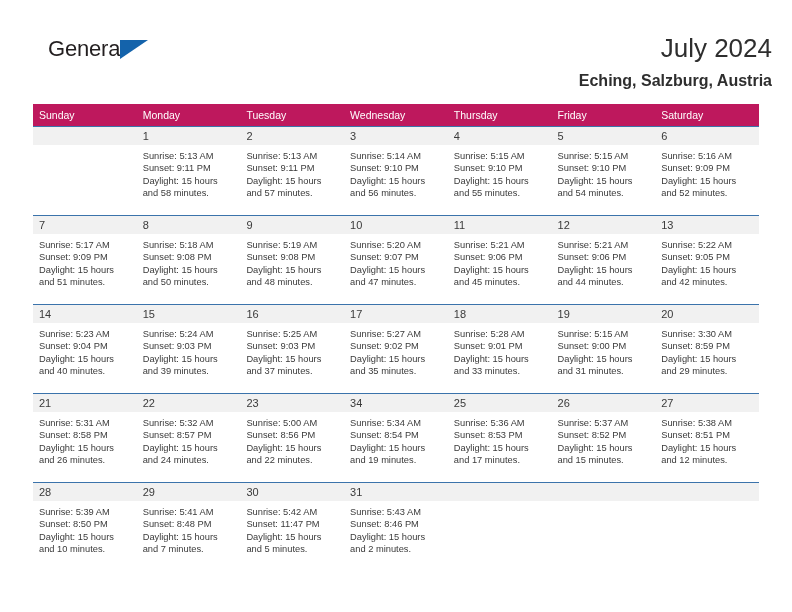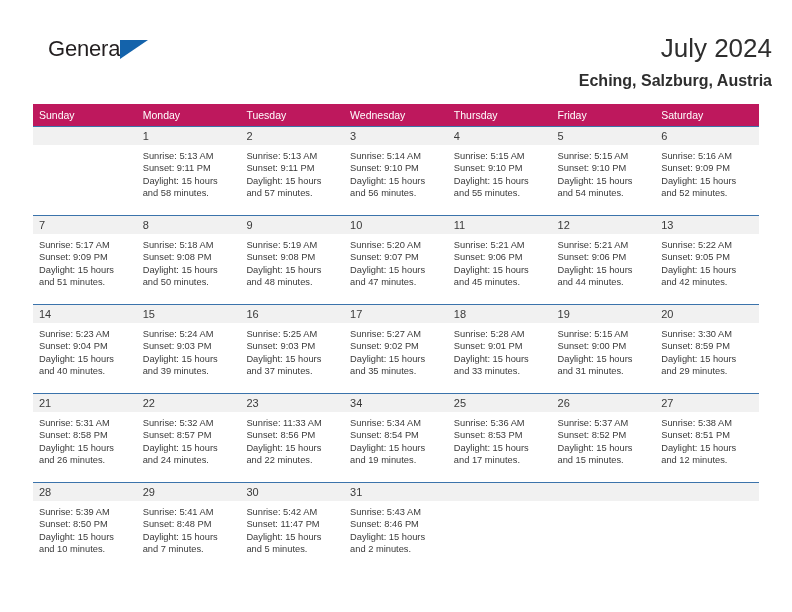--- a/index.html
+++ b/index.html
@@ -437,21 +437,21 @@
               <div>Sunset: 8:57 PM</div>
               <div>Daylight: 15 hours</div>
               <div>and 24 minutes.</div>
             </div>
           </div>
         </td>
         <td>
           <div class="daycell">
             <div class="daynum">23</div>
             <div class="dayinfo">
-              <div>Sunrise: 11:33 AM</div>
+              <div>Sunrise: 5:00 AM</div>
               <div>Sunset: 8:56 PM</div>
               <div>Daylight: 15 hours</div>
               <div>and 22 minutes.</div>
             </div>
           </div>
         </td>
         <td>
           <div class="daycell">
             <div class="daynum">34</div>
             <div class="dayinfo">

